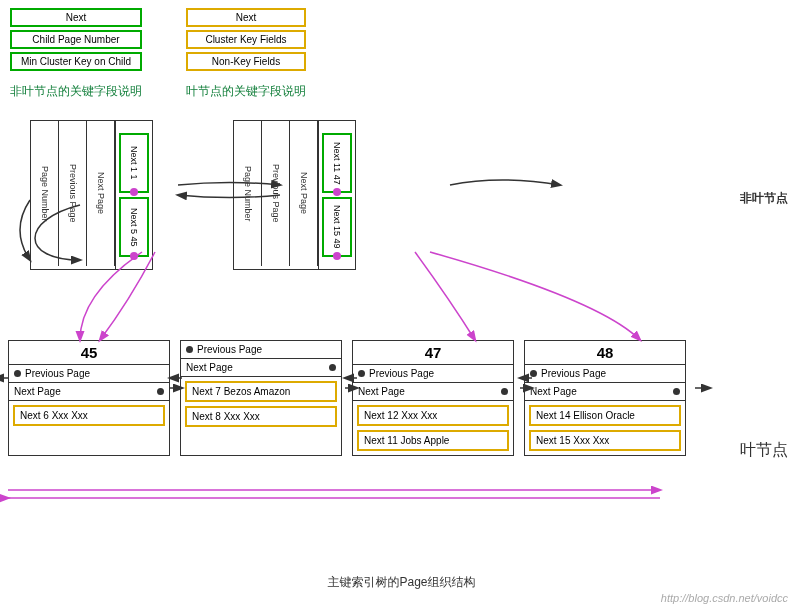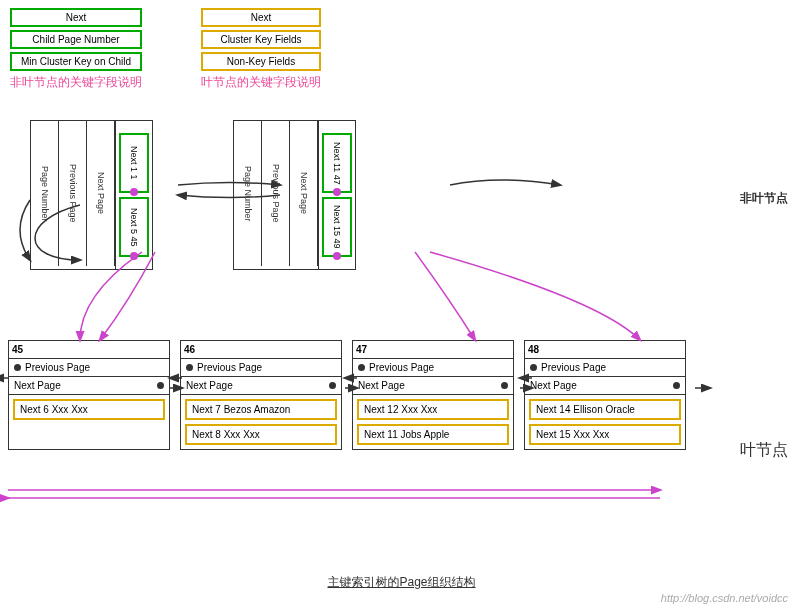--- a/index.html
+++ b/index.html
@@ -12,21 +12,21 @@
       overflow: hidden;
       position: relative;
     }
 
     
     .legend-area {
       position: absolute;
       top: 8px;
       left: 10px;
       display: flex;
-      gap: 59px;
+      gap: 44px;
     }
     .legend-box {
       border: 2px solid;
       padding: 2px 6px;
       text-align: center;
       min-width: 100px;
       font-size: 10px;
     }
     .legend-box.green { border-color: #00aa00; }
     .legend-box.yellow { border-color: #ddaa00; }
@@ -50,23 +50,24 @@
       padding: 2px;
       color: #333;
     }
     .node-col:last-child { border-right: none; }
     .leaf-node {
       border: 1px solid #333;
       width: 162px;
       position: relative;
     }
     .leaf-header {
+      text-align: center;
       border-bottom: 1px solid #333;
       padding: 3px;
-      font-size: 10px;
+      font-size: 15px;
       font-weight: bold;
     }
     .leaf-row {
       display: flex;
       align-items: center;
       border-bottom: 1px solid #333;
       padding: 3px 5px;
       font-size: 10px;
       position: relative;
     }
@@ -106,21 +107,20 @@
     }
 
     .bottom-label {
       position: absolute;
       bottom: 18px;
       left: 50%;
       transform: translateX(-50%);
       font-size: 12px;
       color: #333;
       text-align: center;
-      text-decoration: underline;
     }
     .bottom-url {
       position: absolute;
       bottom: 5px;
       right: 15px;
       font-size: 11px;
       color: #aaa;
       font-style: italic;
       text-align: center;
     }
@@ -136,22 +136,22 @@
     .leaf-label {
       position: absolute;
       top: 440px;
       right: 15px;
       font-size: 16px;
       color: #333;
     }
 
     .legend-title {
       font-size: 12px;
-      color: #ec4899;
-      margin-top: 3px;
+      color: #15803d;
+      margin-top: 12px;
     }
   </style>
 </head>
 <body>
 
 <div class="legend-area">
 
   <div>
     <div class="legend-group">
       <div class="legend-box green">Next</div>
@@ -217,21 +217,20 @@
       <span>Previous Page</span>
     </div>
     <div class="leaf-row">
       <span>Next Page</span>
       <span class="dot-right"></span>
     </div>
     <div class="leaf-data-row">Next 6 Xxx Xxx</div>
   </div>
 
   <div class="leaf-node">
-    <div class="leaf-header">46</div>
     <div class="leaf-row">
       <span class="dot"></span>
       <span>Previous Page</span>
     </div>
     <div class="leaf-row">
       <span>Next Page</span>
       <span class="dot-right"></span>
     </div>
     <div class="leaf-data-row">Next 7 Bezos Amazon</div>
     <div class="leaf-data-row">Next 8 Xxx Xxx</div>

